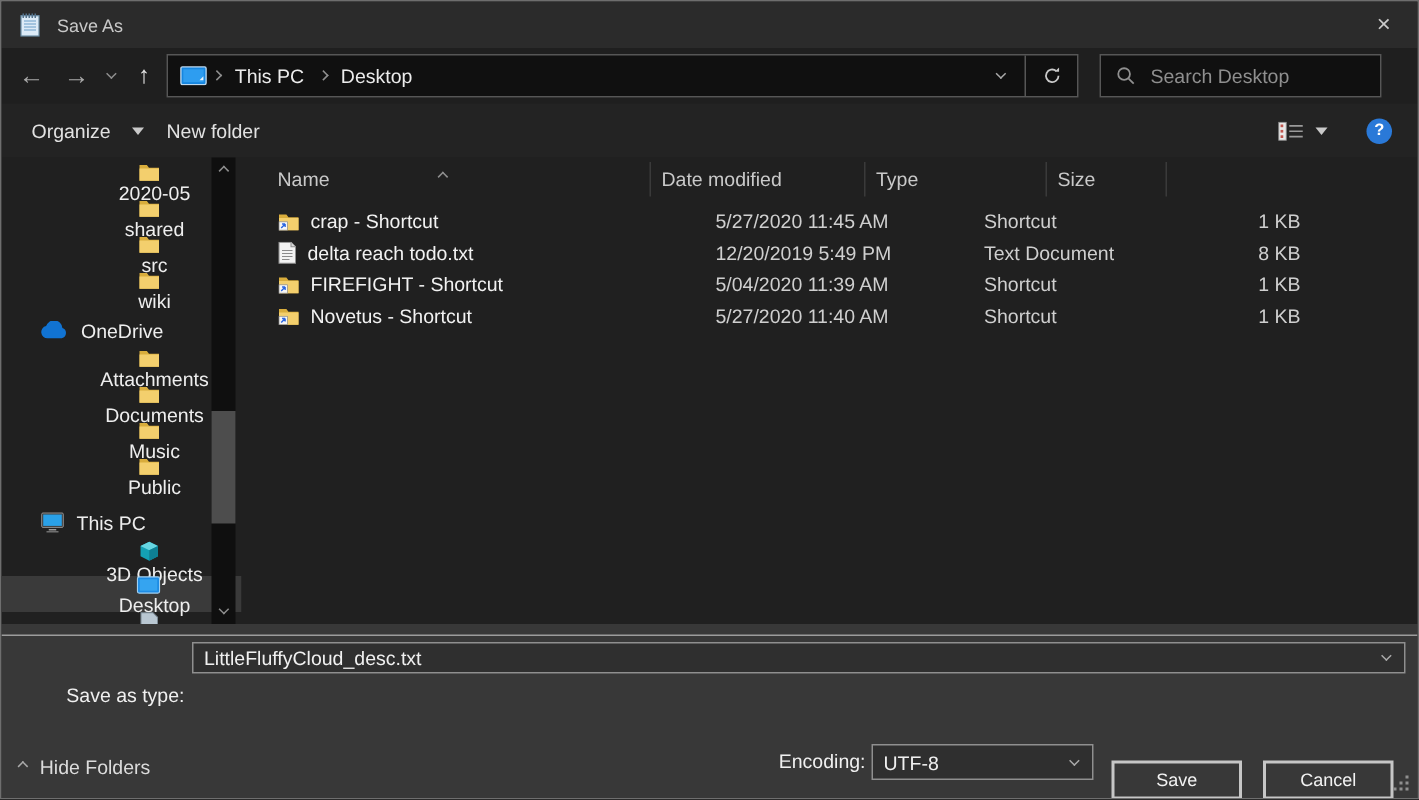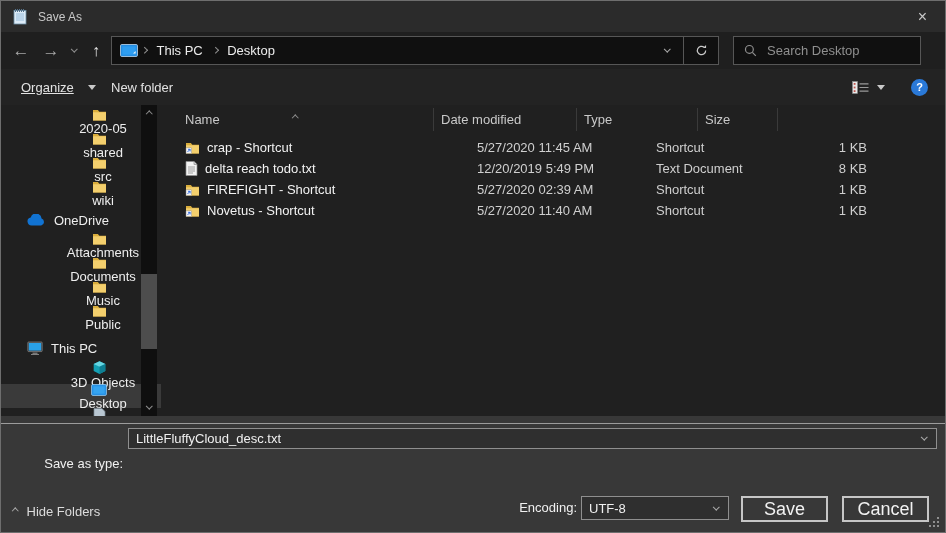--- a/index.html
+++ b/index.html
@@ -31,21 +31,21 @@
   .addr-drop{width:32px;height:100%;display:flex;align-items:center;justify-content:center;}
   .addr-sep{width:1px;height:100%;background:#565656;}
   .addr-refresh{width:34px;height:100%;display:flex;align-items:center;justify-content:center;}
   .search-box{position:absolute;left:732px;top:4px;width:188px;height:29px;background:#101010;border:1px solid #565656;display:flex;align-items:center;}
   .search-box .s-ico{margin:0 8px 0 10px;display:flex;}
   .search-box input{flex:1;min-width:0;background:transparent;border:none;outline:none;color:#cfcfcf;font:13px "Liberation Sans","DejaVu Sans",sans-serif;}
   .search-box input::placeholder{color:#8f8f8f;opacity:1;}
   
   .toolbar{position:absolute;left:0;top:68px;right:0;height:36px;background:#232323;}
   .tb-item{position:absolute;top:0;height:36px;display:flex;align-items:center;color:#e2e2e2;}
-  .tb-organize{left:20px;gap:14px;text-decoration:underline;}
+  .tb-organize{left:20px;gap:14px;}
   .tb-newfolder{left:110px;}
   .tb-right{right:17px;gap:0;}
   .tri-down{width:0;height:0;border-left:4px solid transparent;border-right:4px solid transparent;border-top:5px solid #c9c9c9;}
   .help-circle{width:17px;height:17px;border-radius:50%;background:#2a79d8;color:#fff;font-size:11px;font-weight:bold;display:flex;align-items:center;justify-content:center;}
   
   .chev{display:inline-block;width:6px;height:6px;border-right:1.4px solid #aaa;border-bottom:1.4px solid #aaa;}
   .chev.down{transform:rotate(45deg) translate(-1px,-1px);}
   .chev.up{transform:rotate(-135deg);}
   .chev.right{transform:rotate(-45deg);}
   .chev.sm{width:4.5px;height:4.5px;border-width:1.2px;}
@@ -87,21 +87,21 @@
   .lbl-filename{left:0;top:12px;width:122px;height:21px;line-height:21px;}
   .lbl-savetype{left:0;top:37px;width:122px;height:21px;line-height:21px;}
   .combo{position:absolute;background:#2f2f2f;border:1px solid #8f8f8f;display:flex;align-items:center;color:#f0f0f0;}
   .combo .val{flex:1;padding-left:7px;white-space:nowrap;overflow:hidden;}
   .combo .chev{margin-right:10px;}
   .cb-filename{left:127px;top:12px;width:809px;height:21px;}
   .cb-savetype{left:127px;top:37px;width:809px;height:21px;}
   .hide-folders{position:absolute;left:12px;top:83px;height:24px;display:flex;align-items:center;gap:9px;color:#dcdcdc;}
   .lbl-encoding{left:480px;top:80px;width:96px;height:24px;line-height:24px;}
   .cb-encoding{left:580px;top:80px;width:148px;height:24px;}
-  .btn{position:absolute;top:80px;width:87px;height:26px;background:#383838;border:2px solid #c6c6c6;color:#f2f2f2;display:flex;align-items:center;justify-content:center;font-size:18px;}
+  .btn{position:absolute;top:91px;width:87px;height:26px;background:#383838;border:2px solid #c6c6c6;color:#f2f2f2;display:flex;align-items:center;justify-content:center;font-size:12px;}
   .btn-save{left:740px;}
   .btn-cancel{left:841px;}
   .grip{position:absolute;right:5px;bottom:6px;width:11px;height:11px;}
   .grip::before{content:"";position:absolute;left:0;top:0;width:2px;height:2px;
     box-shadow:8px 0 0 #8f8f8f,8px 4px 0 #8f8f8f,4px 4px 0 #8f8f8f,8px 8px 0 #8f8f8f,4px 8px 0 #8f8f8f,0 8px 0 #8f8f8f;}
 </style>
 </head>
 <body>
 
 <div class="window">
@@ -401,21 +401,21 @@
                 <svg width="15" height="13" viewBox="0 0 16 14">
                   <path d="M1 2.2h5.3l1.5 1.9H15v9.3H1z" fill="#d9ad3c"></path>
                   <path d="M1 4.6h14v8.8H1z" fill="#f3cf6d"></path>
                   <rect x="1" y="7.4" width="6" height="6" fill="#f5f5f5" stroke="#8a8a8a" stroke-width=".5"></rect>
                   <path d="M2.6 11.8L5.4 9M5.4 9H3.2M5.4 9v2.2" stroke="#2864e0" stroke-width="1" fill="none"></path>
                 </svg>
               </span>
               <span>FIREFIGHT - Shortcut</span>
             </div>
             <div class="col c-date">
-              <span>5/27/2020 02:39 AM</span>
+              <span>5/04/2020 11:39 AM</span>
             </div>
             <div class="col c-type">
               <span>Shortcut</span>
             </div>
             <div class="col c-size">
               <span>1 KB</span>
             </div>
           </div>
           <div class="f-row">
             <div class="col c-name">

